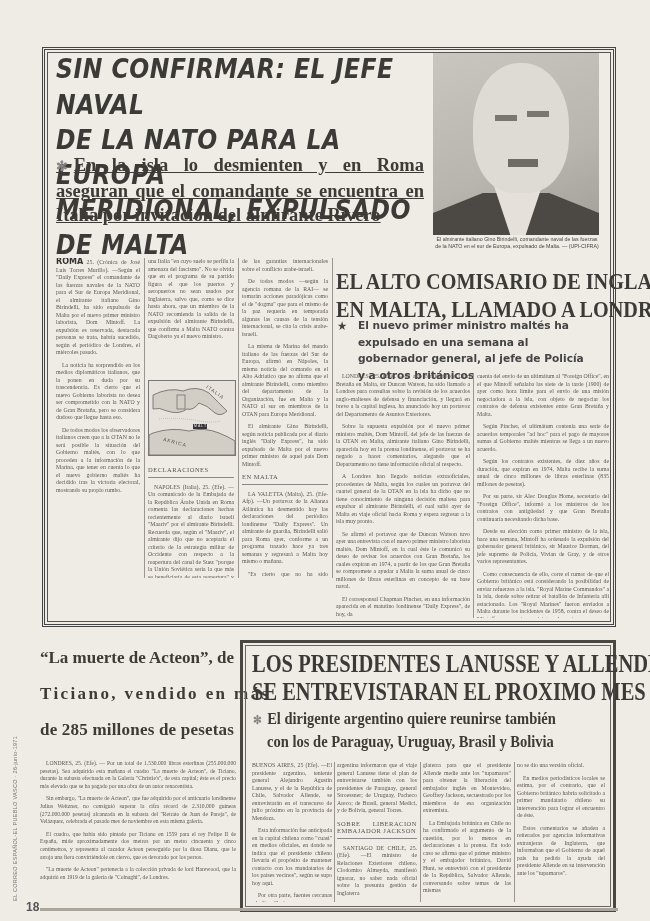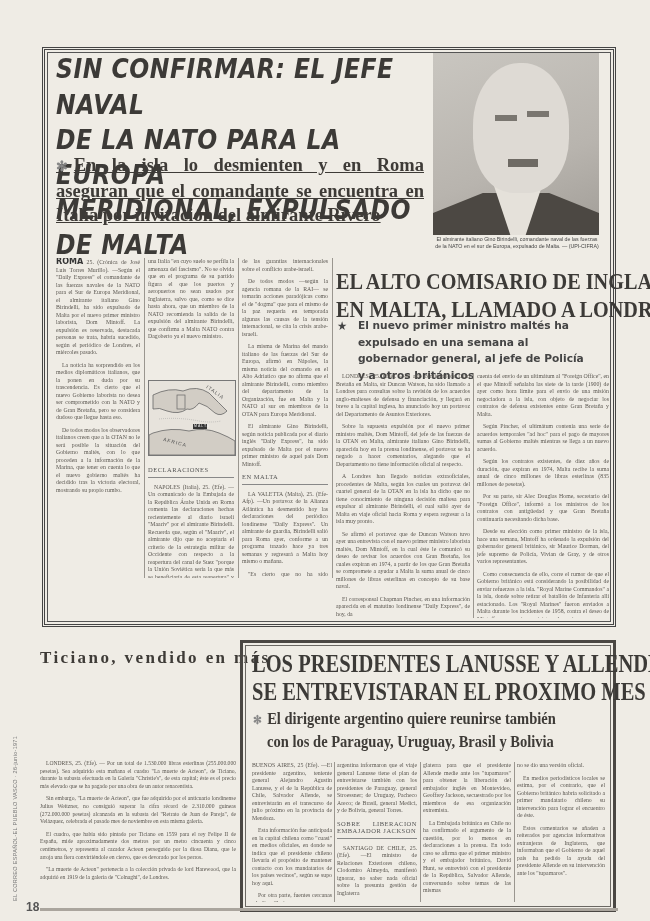--- a/index.html
+++ b/index.html
@@ -138,21 +138,23 @@
   <div class="col" style="left:477px;top:373px;width:132px;height:245px;">
     <p style="text-indent:0;">cuenta del envío de un ultimátum al "Foreign Office", en el que Mintoff señalaba las siete de la tarde (1900) de ayer como hora límite para el envío de una misión negociadora a la isla, con objeto de negociar los contratos de defensa existentes entre Gran Bretaña y Malta.</p>
     <p>Según Pincher, el ultimátum contenía una serie de acuerdos temporales "ad hoc" para el pago de mayores sumas al Gobierno maltés mientras se llega a un nuevo acuerdo.</p>
     <p>Según los contratos existentes, de diez años de duración, que expiran en 1974, Malta recibe la suma anual de cinco millones de libras esterlinas (835 millones de pesetas).</p>
     <p>Por su parte, sir Alec Douglas Home, secretario del "Foreign Office", informó a los ministros de los contratos con antigüedad y que Gran Bretaña continuaría necesitando dicha base.</p>
     <p>Desde su elección como primer ministro de la isla, hace una semana, Mintoff ha ordenado la expulsión del gobernador general británico, sir Maurice Dorman, del jefe supremo de Policía, Vivian de Gray, y de otros varios representantes.</p>
     <p>Como consecuencia de ello, corre el rumor de que el Gobierno británico está considerando la posibilidad de enviar refuerzos a la isla. "Royal Marine Commandos" a la isla, donde sobre retirar el batallón de Infantería allí estacionado. Los "Royal Marines" fueron enviados a Malta durante los incidentes de 1958, contra el deseo de Mintoff, que era primer ministro a la sazón.</p>
   </div>
 
   <div class="hl3">
+    <span>“La muerte de Acteon”, de</span>
     <span style="letter-spacing:2.4px;">Ticiano, vendido en más</span>
+    <span style="letter-spacing:0.2px;">de 285 millones de pesetas</span>
   </div>
   <div class="col" style="left:40px;top:760px;width:196px;height:148px;font-size:5.6px;line-height:7.6px;">
     <p>LONDRES, 25. (Efe). — Por un total de 1.530.000 libras esterlinas (255.000.000 pesetas). Sea adquirido esta mañana el cuadro "La muerte de Acteon", de Ticiano, durante la subasta efectuada en la Galería "Christie's", de esta capital; éste es el precio más elevado que se ha pagado por una obra de un autor renacentista.</p>
     <p>Sin embargo, "La muerte de Acteon", que fue adquirido por el anticuario londinense Julius Weitzner, no consiguió superar la cifra récord de 2.310.000 guineas (272.000.000 pesetas) alcanzada en la subasta del "Retrato de Juan de Pareja", de Velázquez, celebrada el pasado mes de noviembre en esta misma galería.</p>
     <p>El cuadro, que había sido pintado por Ticiano en 1559 para el rey Felipe II de España, mide aproximadamente dos metros por un metro cincuenta y cinco centímetros, y representa al cazador Acteon perseguido por la diosa Diana, que le arroja una fiera convirtiéndole en ciervo, que es devorado por los perros.</p>
     <p>"La muerte de Acteon" pertenecía a la colección privada de lord Harewood, que la adquirió en 1919 de la galería de "Colnaghi", de Londres.</p>
   </div>
 
   <div class="bottom-frame"></div>
   <div class="bottom-inner"></div>

